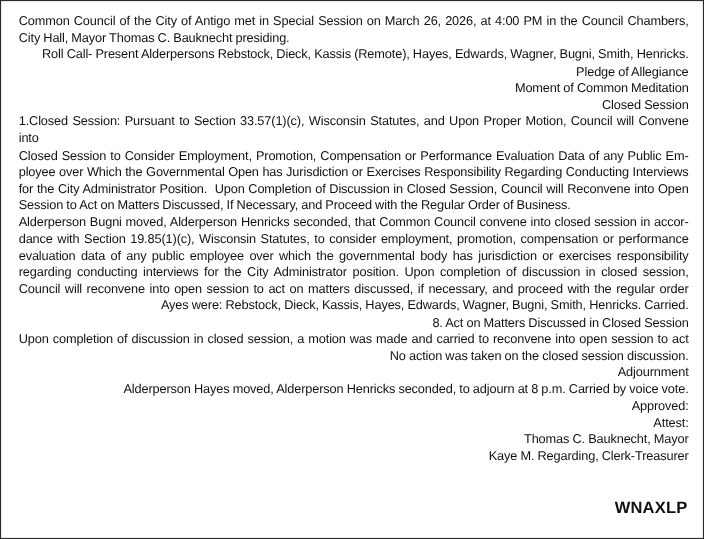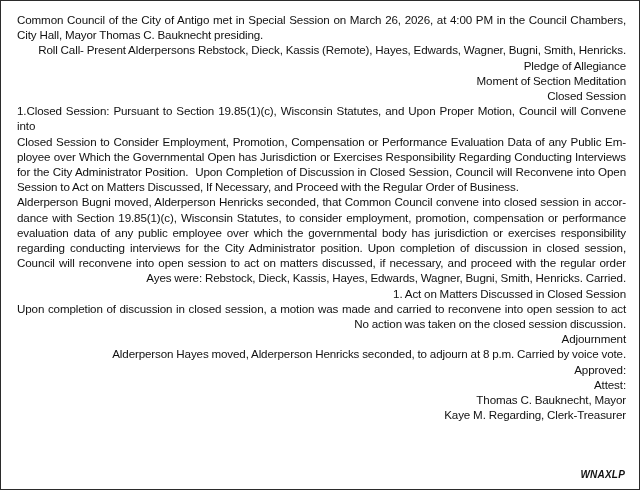--- a/index.html
+++ b/index.html
@@ -53,63 +53,62 @@
   
   .para .pline.just {
     text-align: justify;
     text-align-last: justify;
     white-space: pre-wrap;
   }
 
   #footer-code {
     position: absolute;
     right: 14px;
-    bottom: 9px;
-    font-size: 10px;
+    bottom: 19px;
+    font-size: 15px;
     letter-spacing: 0.2px;
     color: #111111;
     font-weight: 600;
-    font-style: italic;
   }
 </style>
 </head>
 <body>
 
 <div id="notice-page">
 
   <div class="notice-body">
 
     <div class="para">
       <p class="pline just">Common Council of the City of Antigo met in Special Session on March 26, 2026, at 4:00 PM in the Council Chambers,</p>
       <p class="pline">City Hall, Mayor Thomas C. Bauknecht presiding.</p>
     </div>
 
     <p class="line">Roll Call- Present Alderpersons Rebstock, Dieck, Kassis (Remote), Hayes, Edwards, Wagner, Bugni, Smith, Henricks.</p>
     <p class="line">Pledge of Allegiance</p>
-    <p class="line">Moment of Section Meditation</p>
+    <p class="line">Moment of Common Meditation</p>
     <p class="line">Closed Session</p>
 
     <div class="para">
-      <p class="pline just">1.Closed Session: Pursuant to Section 19.85(1)(c), Wisconsin Statutes, and Upon Proper Motion, Council will Convene into</p>
+      <p class="pline just">1.Closed Session: Pursuant to Section 33.57(1)(c), Wisconsin Statutes, and Upon Proper Motion, Council will Convene into</p>
       <p class="pline just">Closed Session to Consider Employment, Promotion, Compensation or Performance Evaluation Data of any Public Em-</p>
       <p class="pline just">ployee over Which the Governmental Open has Jurisdiction or Exercises Responsibility Regarding Conducting Interviews</p>
       <p class="pline just">for the City Administrator Position.  Upon Completion of Discussion in Closed Session, Council will Reconvene into Open</p>
       <p class="pline">Session to Act on Matters Discussed, If Necessary, and Proceed with the Regular Order of Business.</p>
     </div>
 
     <div class="para">
       <p class="pline just">Alderperson Bugni moved, Alderperson Henricks seconded, that Common Council convene into closed session in accor-</p>
       <p class="pline just">dance with Section 19.85(1)(c), Wisconsin Statutes, to consider employment, promotion, compensation or performance</p>
       <p class="pline just">evaluation data of any public employee over which the governmental body has jurisdiction or exercises responsibility</p>
       <p class="pline just">regarding conducting interviews for the City Administrator position. Upon completion of discussion in closed session,</p>
       <p class="pline just">Council will reconvene into open session to act on matters discussed, if necessary, and proceed with the regular order</p>
     </div>
 
     <p class="line">Ayes were: Rebstock, Dieck, Kassis, Hayes, Edwards, Wagner, Bugni, Smith, Henricks. Carried.</p>
-    <p class="line">1. Act on Matters Discussed in Closed Session</p>
+    <p class="line">8. Act on Matters Discussed in Closed Session</p>
 
     <div class="para">
       <p class="pline just">Upon completion of discussion in closed session, a motion was made and carried to reconvene into open session to act</p>
     </div>
 
     <p class="line">No action was taken on the closed session discussion.</p>
     <p class="line">Adjournment</p>
     <p class="line">Alderperson Hayes moved, Alderperson Henricks seconded, to adjourn at 8 p.m. Carried by voice vote.</p>
     <p class="line">Approved:</p>
     <p class="line">Attest:</p>

